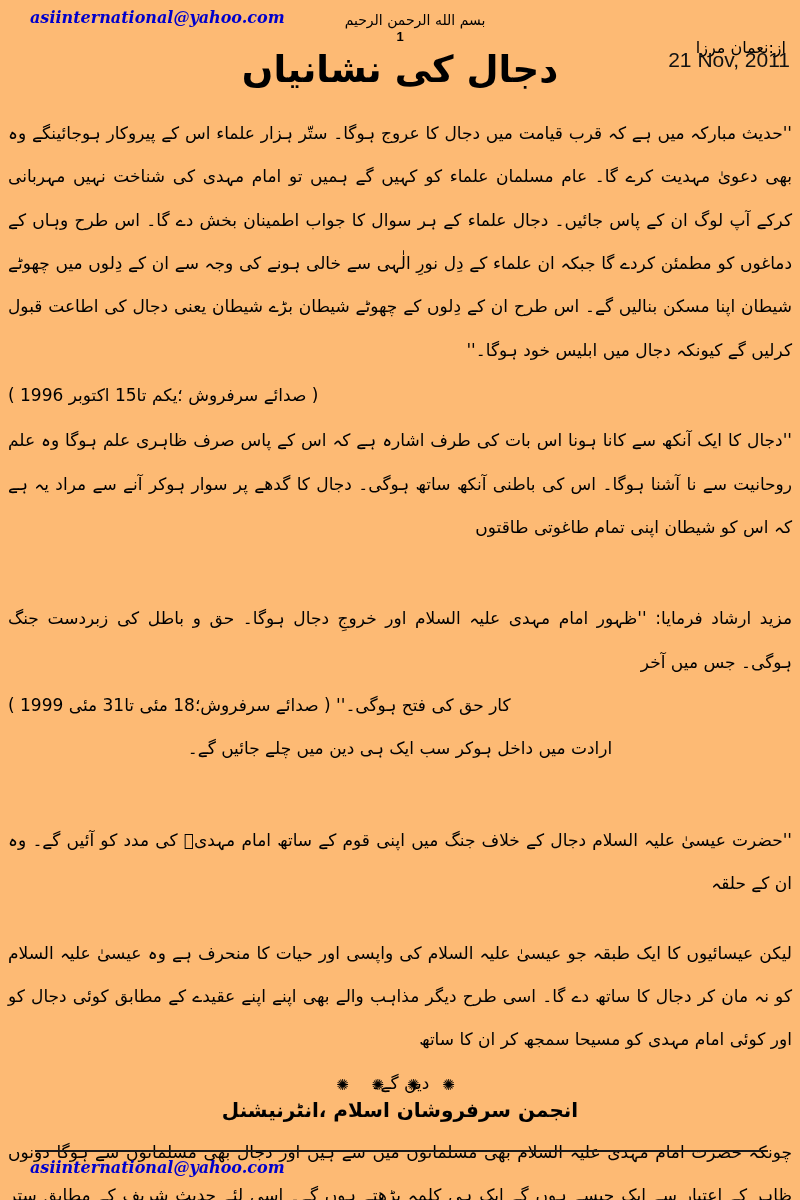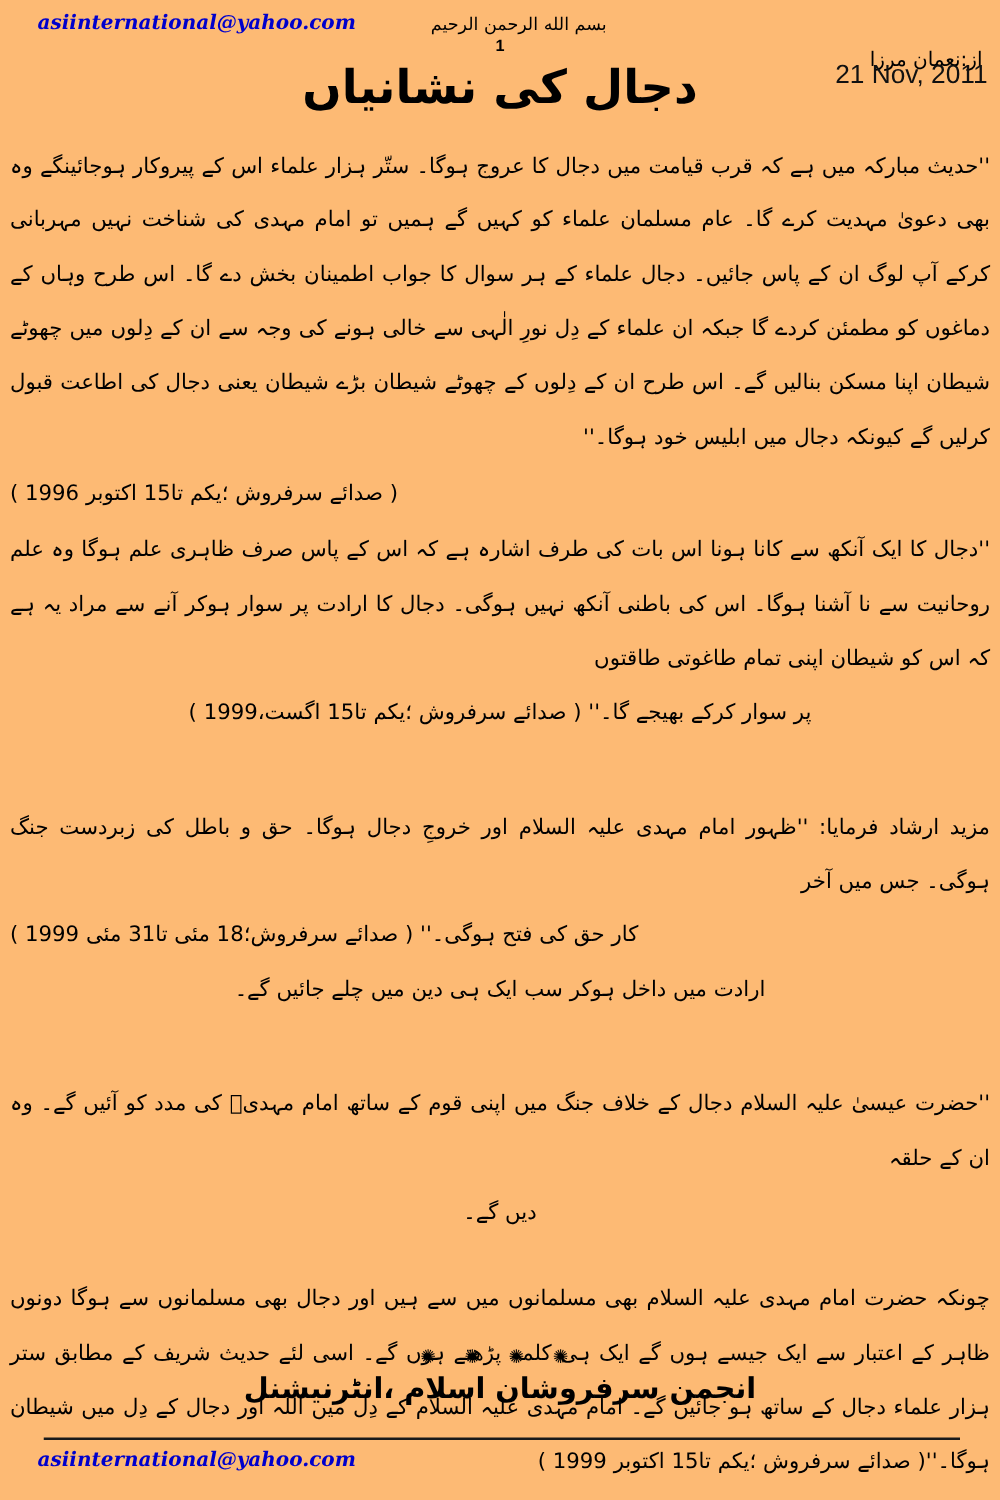--- a/index.html
+++ b/index.html
@@ -47,21 +47,21 @@
   .gap-sm{margin-top:2px;}
   .gap-md{margin-top:26px;}
   .gap-lg{margin-top:48px;}
   
   .ornaments{
     position:absolute;top:1076px;left:0;width:100%;text-align:center;
     font-size:15px;letter-spacing:9px;color:#000;
   }
   .org-name{
     position:absolute;top:1098px;left:0;width:100%;text-align:center;
-    font-size:23px;font-weight:bold;direction:rtl;
+    font-size:20px;font-weight:bold;direction:rtl;
   }
   .foot-rule{
     position:absolute;top:1150px;left:35px;right:32px;height:0;
     border-top:2px solid #1a1a1a;
   }
   .foot-email{
     position:absolute;top:1158px;left:30px;
     font-family:"DejaVu Serif","Liberation Serif",serif;
     font-style:italic;font-weight:bold;font-size:16px;
     color:#0000CC;cursor:pointer;
@@ -81,26 +81,26 @@
   <div class="hdr-email">asiinternational@yahoo.com</div>
   <div class="hdr-bismillah">بسم الله الرحمن الرحيم</div>
   <div class="hdr-pageno">1</div>
   <div class="hdr-author">از:نعمان مرزا</div>
   <div class="hdr-date">21 Nov, 2011</div>
   <div class="doc-title">دجال کی نشانیاں</div>
 
   <div class="content">
     <div class="blk just">''حدیث مبارکہ میں ہے کہ قرب قیامت میں دجال کا عروج ہوگا۔ ستّر ہزار علماء اس کے پیروکار ہوجائینگے وہ بھی دعویٰ مہدیت کرے گا۔ عام مسلمان علماء کو کہیں گے ہمیں تو امام مہدی کی شناخت نہیں مہربانی کرکے آپ لوگ ان کے پاس جائیں۔ دجال علماء کے ہر سوال کا جواب اطمینان بخش دے گا۔ اس طرح وہاں کے دماغوں کو مطمئن کردے گا جبکہ ان علماء کے دِل نورِ الٰہی سے خالی ہونے کی وجہ سے ان کے دِلوں میں چھوٹے شیطان اپنا مسکن بنالیں گے۔ اس طرح ان کے دِلوں کے چھوٹے شیطان بڑے شیطان یعنی دجال کی اطاعت قبول کرلیں گے کیونکہ دجال میں ابلیس خود ہوگا۔''</div>
     <div class="blk leftline gap-sm">( صدائے سرفروش ؛یکم تا15 اکتوبر 1996 )</div>
-    <div class="blk just gap-sm">''دجال کا ایک آنکھ سے کانا ہونا اس بات کی طرف اشارہ ہے کہ اس کے پاس صرف ظاہری علم ہوگا وہ علم روحانیت سے نا آشنا ہوگا۔ اس کی باطنی آنکھ نہیں ہوگی۔ دجال کا ارادت پر سوار ہوکر آنے سے مراد یہ ہے کہ اس کو شیطان اپنی تمام طاغوتی طاقتوں</div>
-    <div class="blk cent">پر سوار کرکے بھیجے گا۔''   ( صدائے سرفروش ؛یکم تا15 اگست،1999 )</div>
+    <div class="blk just gap-sm">''دجال کا ایک آنکھ سے کانا ہونا اس بات کی طرف اشارہ ہے کہ اس کے پاس صرف ظاہری علم ہوگا وہ علم روحانیت سے نا آشنا ہوگا۔ اس کی باطنی آنکھ ساتھ ہوگی۔ دجال کا گدھے پر سوار ہوکر آنے سے مراد یہ ہے کہ اس کو شیطان اپنی تمام طاغوتی طاقتوں</div>
     <div class="blk just gap-lg">مزید ارشاد فرمایا: ''ظہور امام مہدی علیہ السلام اور خروجِ دجال ہوگا۔ حق و باطل کی زبردست جنگ ہوگی۔ جس میں آخر</div>
     <div class="blk leftline">کار حق کی فتح ہوگی۔''   ( صدائے سرفروش؛18 مئی تا31 مئی 1999 )</div>
     <div class="blk cent">ارادت میں داخل ہوکر سب ایک ہی دین میں چلے جائیں گے۔</div>
     <div class="blk just gap-lg">''حضرت عیسیٰ علیہ السلام دجال کے خلاف جنگ میں اپنی قوم کے ساتھ امام مہدیؑ کی مدد کو آئیں گے۔ وہ ان کے حلقہ</div>
+    <div class="blk just gap-md">لیکن عیسائیوں کا ایک طبقہ جو عیسیٰ علیہ السلام کی واپسی اور حیات کا منحرف ہے وہ عیسیٰ علیہ السلام کو نہ مان کر دجال کا ساتھ دے گا۔ اسی طرح دیگر مذاہب والے بھی اپنے اپنے عقیدے کے مطابق کوئی دجال کو اور کوئی امام مہدی کو مسیحا سمجھ کر ان کا ساتھ</div>
     <div class="blk cent">دیں گے۔</div>
     <div class="blk just gap-md">چونکہ حضرت امام مہدی علیہ السلام بھی مسلمانوں میں سے ہیں اور دجال بھی مسلمانوں سے ہوگا دونوں ظاہر کے اعتبار سے ایک جیسے ہوں گے ایک ہی کلمہ پڑھتے ہوں گے۔ اسی لئے حدیث شریف کے مطابق ستر ہزار علماء دجال کے ساتھ ہو جائیں گے۔ امام مہدی علیہ السلام کے دِل میں اللہ اور دجال کے دِل میں شیطان ہوگا۔''( صدائے سرفروش ؛یکم تا15 اکتوبر 1999 )</div>
 
   </div>
 
   <div class="ornaments">✺ ✺ ✺ ✺</div>
   <div class="org-name">انجمن سرفروشان اسلام ،انٹرنیشنل</div>
   <div class="foot-rule"></div>
   <div class="foot-email">asiinternational@yahoo.com</div>
 

